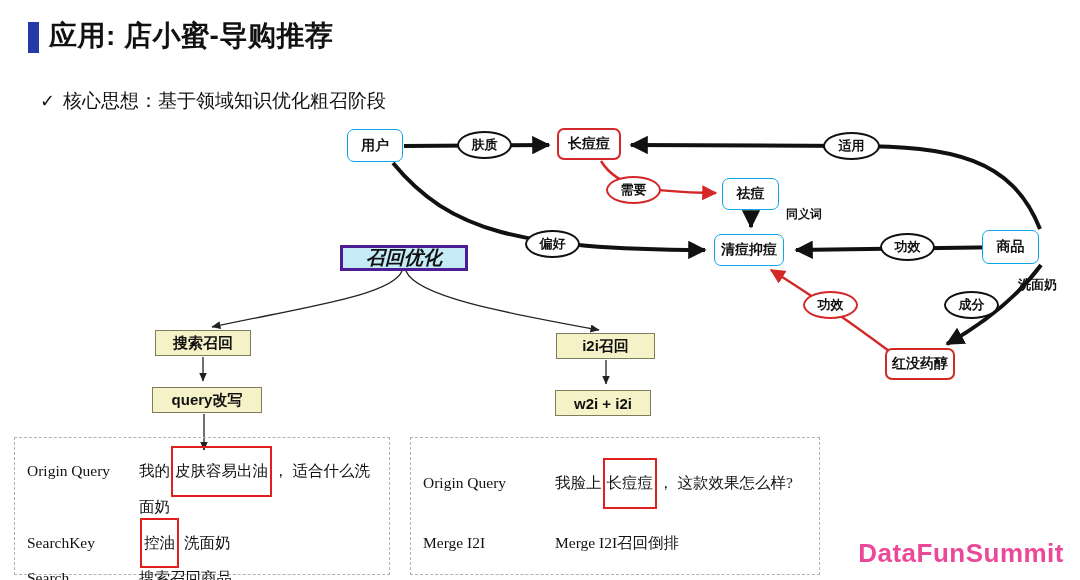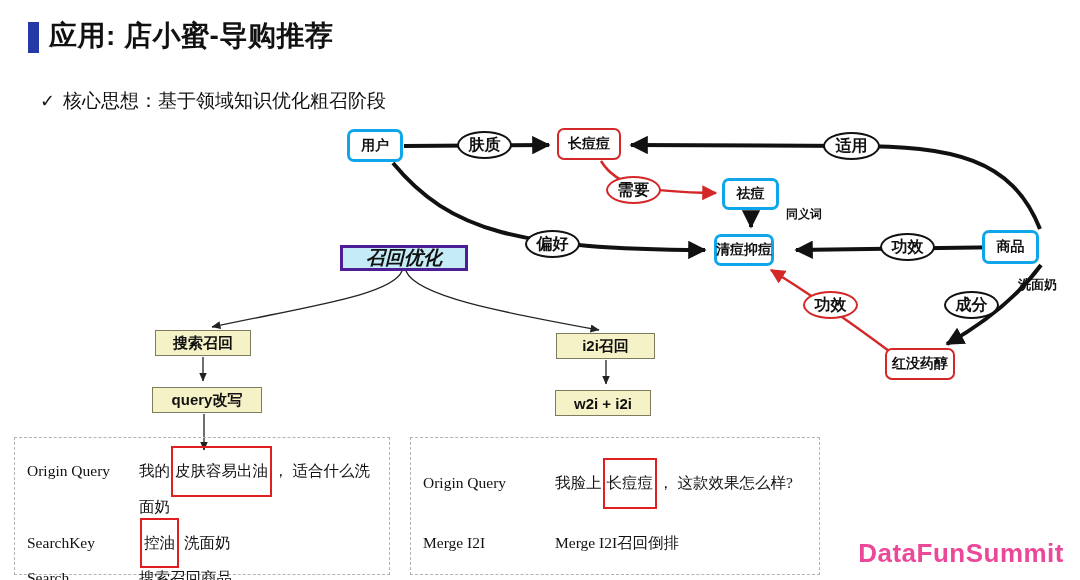--- a/index.html
+++ b/index.html
@@ -9,23 +9,23 @@
     font-family:"Liberation Sans","DejaVu Sans",sans-serif; color:#111;
   }
   
   .accent-bar { position:absolute; left:28px; top:22px; width:11px; height:31px; background:var(--accent-bar,#2438a6); }
   .page-title { position:absolute; left:49px; top:17px; font-size:28px; font-weight:800; letter-spacing:0.5px; }
   .subtitle { position:absolute; left:40px; top:88px; font-size:19px; display:flex; gap:8px; align-items:center; }
   .subtitle .chk { font-size:18px; }
   
   .node { position:absolute; background:#fff; display:flex; align-items:center; justify-content:center;
           font-weight:700; z-index:2; white-space:nowrap; }
-  .rect { border:3px solid #0ea5e9; border-radius:7px; font-size:14px; }
+  .rect { border:1px solid #0ea5e9; border-radius:7px; font-size:14px; }
   .rect.red { border:2.5px solid var(--red,#d42727); }
-  .ellipse { border:2.5px solid #111; border-radius:50%; font-size:16px; }
+  .ellipse { border:2.5px solid #111; border-radius:50%; font-size:13px; }
   .ellipse.red { border-color:var(--red,#d42727); }
   .plainlabel { position:absolute; z-index:2; font-weight:700; }
   .callout { position:absolute; z-index:2; background:var(--callout-bg,#c5ecf6); border:3px solid #4c1d95;
              display:flex; align-items:center; justify-content:center; font-size:19px; font-weight:600;font-style:italic; }
   .ybox { position:absolute; z-index:2; background:var(--ybox-bg,#f6f2c8); border:1px solid #7d7d5e;
           display:flex; align-items:center; justify-content:center; font-size:15px; font-weight:600; }
   
   .edges { position:absolute; inset:0; z-index:1; pointer-events:none; }
   .eb { stroke:#111; stroke-width:4; fill:none; marker-end:url(#aB); }
   .er { stroke:var(--red,#d42727); stroke-width:2.5; fill:none; marker-end:url(#aR); }
@@ -82,21 +82,21 @@
   </svg>
 
   <div class="node rect" style="left:347px;top:129px;width:56px;height:33px;">用户</div>
   <div class="node ellipse" style="left:457px;top:131px;width:55px;height:28px;">肤质</div>
   <div class="node rect red" style="left:557px;top:128px;width:64px;height:32px;">长痘痘</div>
   <div class="node ellipse" style="left:823px;top:132px;width:57px;height:28px;">适用</div>
   <div class="node ellipse red" style="left:606px;top:176px;width:55px;height:28px;">需要</div>
   <div class="node rect" style="left:722px;top:178px;width:57px;height:32px;">祛痘</div>
   <div class="plainlabel" style="left:786px;top:206px;font-size:12px;">同义词</div>
   <div class="node ellipse" style="left:525px;top:230px;width:55px;height:28px;">偏好</div>
-  <div class="node rect" style="left:714px;top:234px;width:60px;height:32px;">清痘抑痘</div>
+  <div class="node rect" style="left:714px;top:234px;width:70px;height:32px;">清痘抑痘</div>
   <div class="node ellipse" style="left:880px;top:233px;width:55px;height:28px;">功效</div>
   <div class="node rect" style="left:982px;top:230px;width:57px;height:34px;">商品</div>
   <div class="plainlabel" style="left:1018px;top:276px;font-size:13px;">洗面奶</div>
   <div class="node ellipse red" style="left:803px;top:291px;width:55px;height:28px;">功效</div>
   <div class="node ellipse" style="left:944px;top:291px;width:55px;height:28px;">成分</div>
   <div class="node rect red" style="left:885px;top:348px;width:70px;height:32px;">红没药醇</div>
 
   <div class="callout" style="left:340px;top:245px;width:128px;height:26px;">召回优化</div>
   <div class="ybox" style="left:155px;top:330px;width:96px;height:26px;">搜索召回</div>
   <div class="ybox" style="left:152px;top:387px;width:110px;height:26px;">query改写</div>

